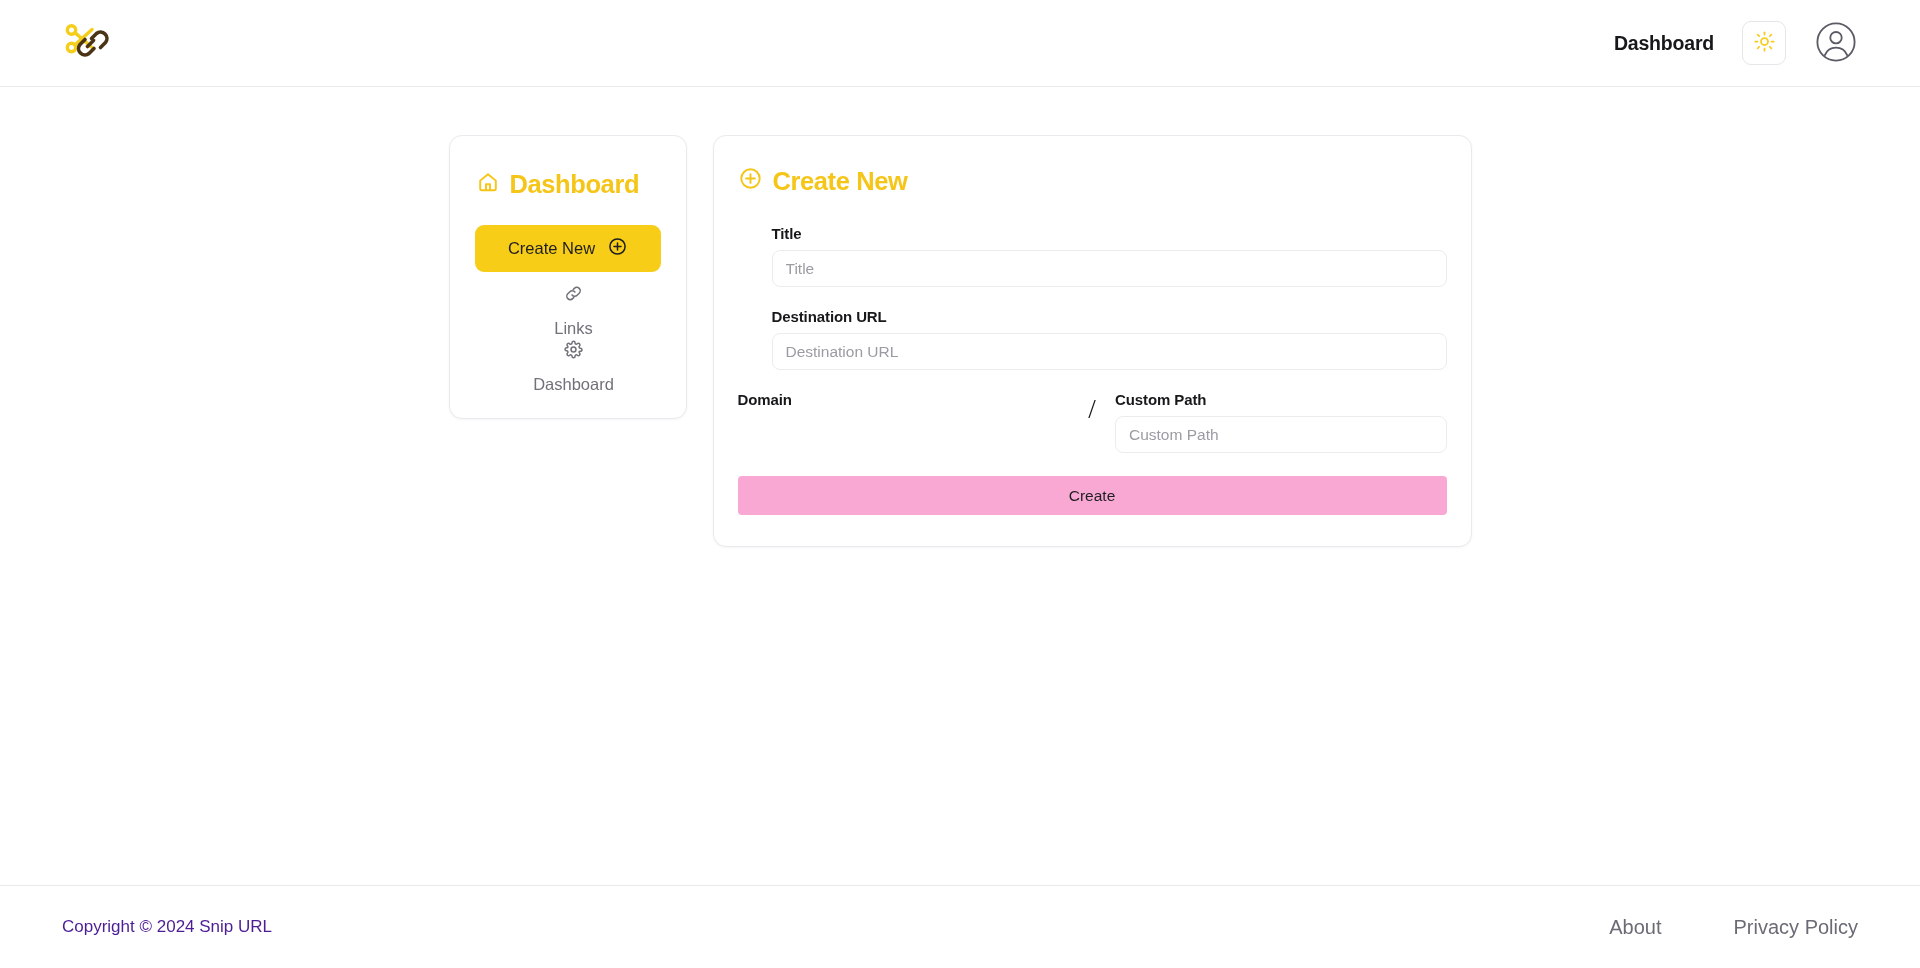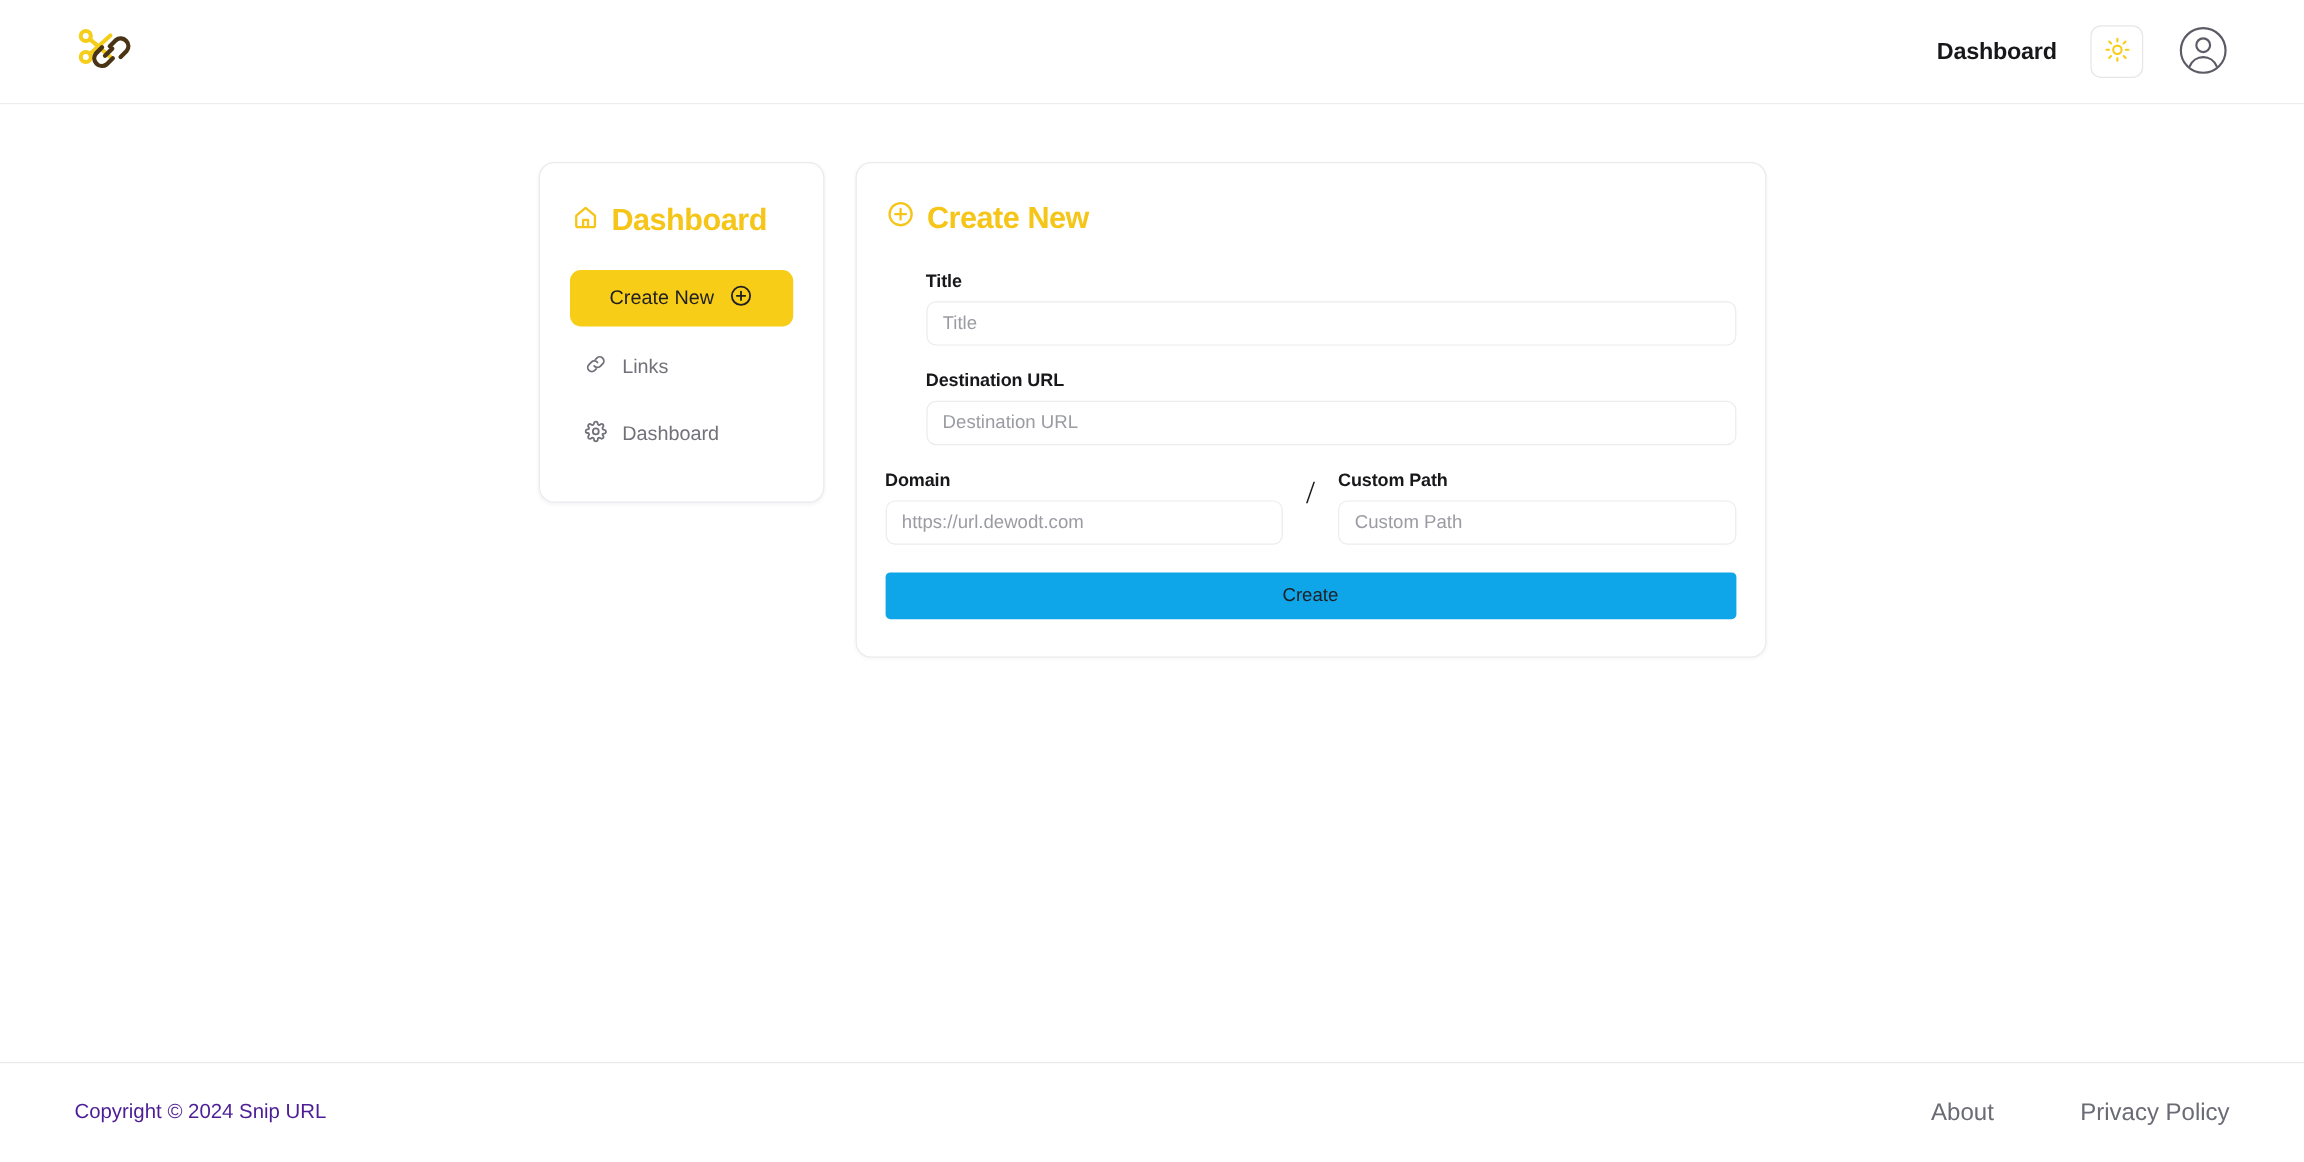--- a/index.html
+++ b/index.html
@@ -148,20 +148,21 @@
     display: flex;
     align-items: center;
     gap: 13px;
     height: 44px;
     margin-top: 12px;
     padding-left: 12px;
     color: #71717a;
     font-size: 16.5px;
     cursor: pointer;
     border-radius: 8px;
+    flex-direction: column;
   }
   .nav-item .nav-label { line-height: 1; }
 
   
   .form-card {
     width: 759px;
     flex: 0 0 759px;
     padding: 31px 24px 31px 24px;
   }
 
@@ -216,21 +217,21 @@
     font-size: 27px;
     font-weight: 300;
     color: #18181b;
     line-height: 37px;
     font-family: "Liberation Serif", serif;
   }
 
   .submit-btn {
     width: 100%;
     height: 39px;
-    background: #0ea5e9;
+    background: #f9a8d4;
     border: none;
     border-radius: 4px;
     font-size: 15.5px;
     font-weight: 400;
     color: #1f1f22;
     font-family: inherit;
     cursor: pointer;
   }
 
   
@@ -385,21 +386,20 @@
       </div>
 
       <div class="field">
         <label class="field-label">Destination URL</label>
         <input class="text-input" type="text" value="" placeholder="Destination URL" style="">
       </div>
 
       <div class="split-row">
         <div class="split-col">
           <label class="field-label">Domain</label>
-          <input class="text-input" type="text" value="" placeholder="https://url.dewodt.com" style="">
         </div>
 
         <div class="slash-sep">/</div>
 
         <div class="split-col">
           <label class="field-label">Custom Path</label>
           <input class="text-input" type="text" value="" placeholder="Custom Path" style="">
         </div>
       </div>
 

